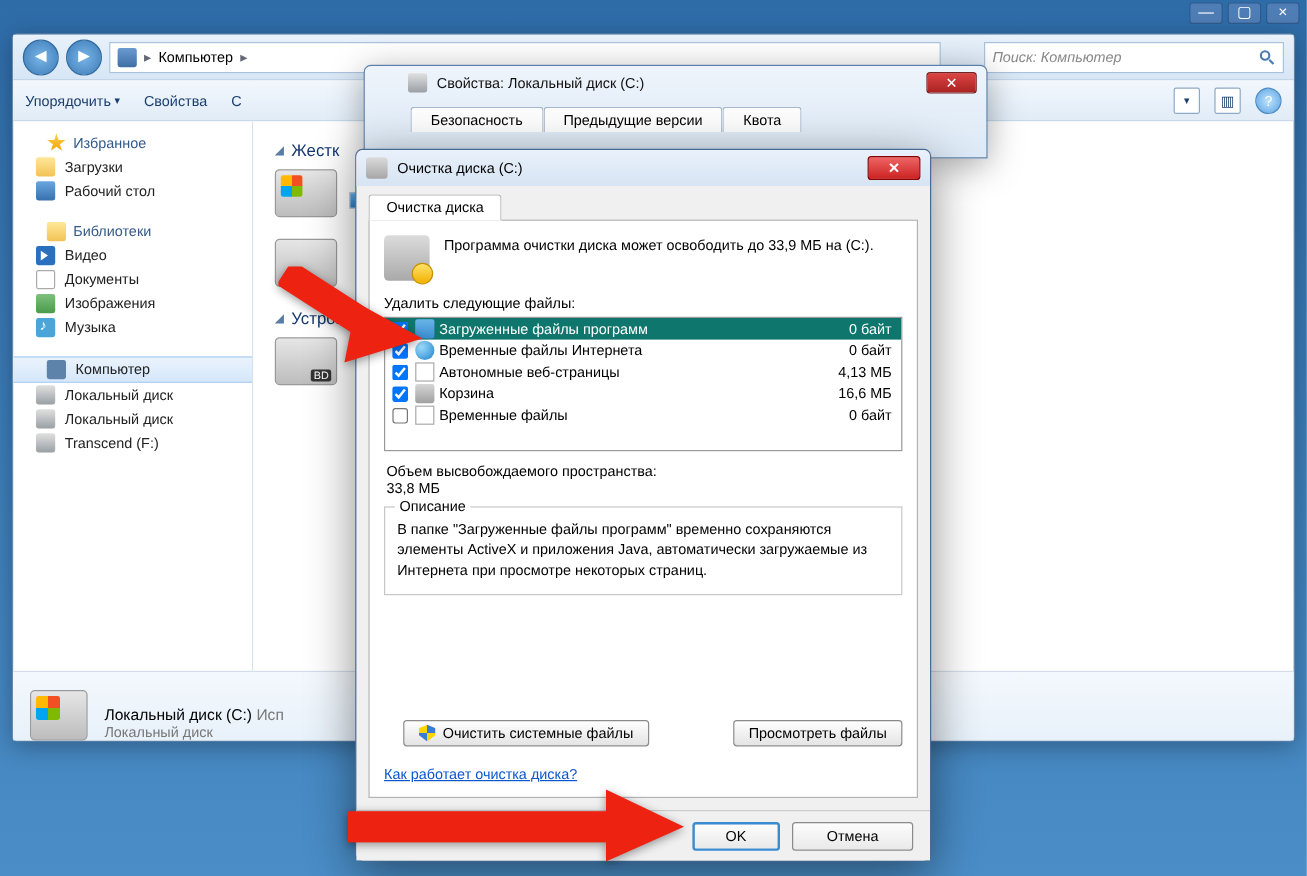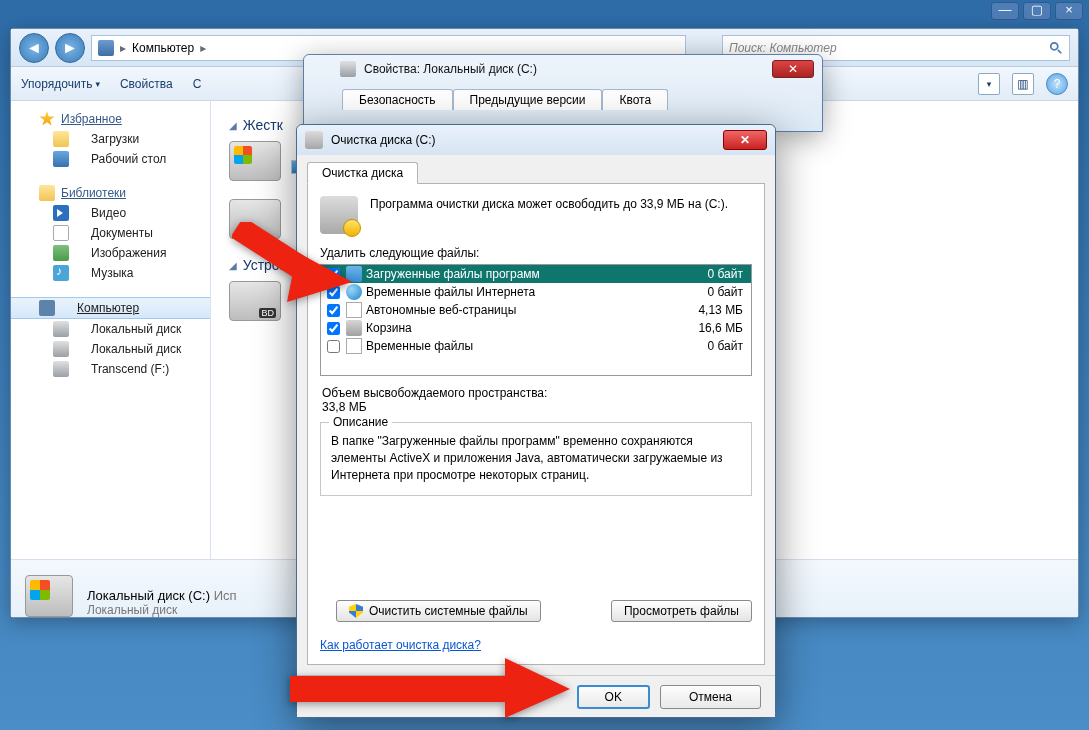--- a/index.html
+++ b/index.html
@@ -76,21 +76,21 @@
   align-items: center;
   padding: 0 6px;
   gap: 6px;
 }
 .address-bar .comp-icon {
   width: 16px; height: 16px;
   background: linear-gradient(#6b9bd1, #3d6fa3);
   border-radius: 2px;
 }
 .search-bar {
-  width: 348px;
+  width: 250px;
   height: 26px;
   background: #fff;
   border: 1px solid #aac3dd;
   display: flex;
   align-items: center;
   padding: 0 6px;
   color: #888;
   font-style: italic;
   margin-left: 30px;
 }
@@ -123,27 +123,26 @@
 }
 .nav-section { margin-bottom: 14px; }
 .nav-section-title {
   font-weight: 400;
   color: #355a8a;
   padding: 2px 10px 2px 28px;
   display: flex;
   align-items: center;
   gap: 6px;
   cursor: pointer;
-  text-decoration: underline;
 }
 .nav-item {
-  padding: 2px 10px 2px 42px;
-  display: flex;
-  align-items: center;
-  gap: 22px;
+  padding: 2px 10px 2px 19px;
+  display: flex;
+  align-items: center;
+  gap: 8px;
   color: #222;
   cursor: pointer;
 }
 .nav-item.selected {
   background: linear-gradient(#eaf3fc, #d5e7fa);
   border: 1px solid #9fc9ef;
   border-left: none;
   border-right: none;
 }
 .ico { width: 16px; height: 16px; display:inline-block; border-radius:2px; }

